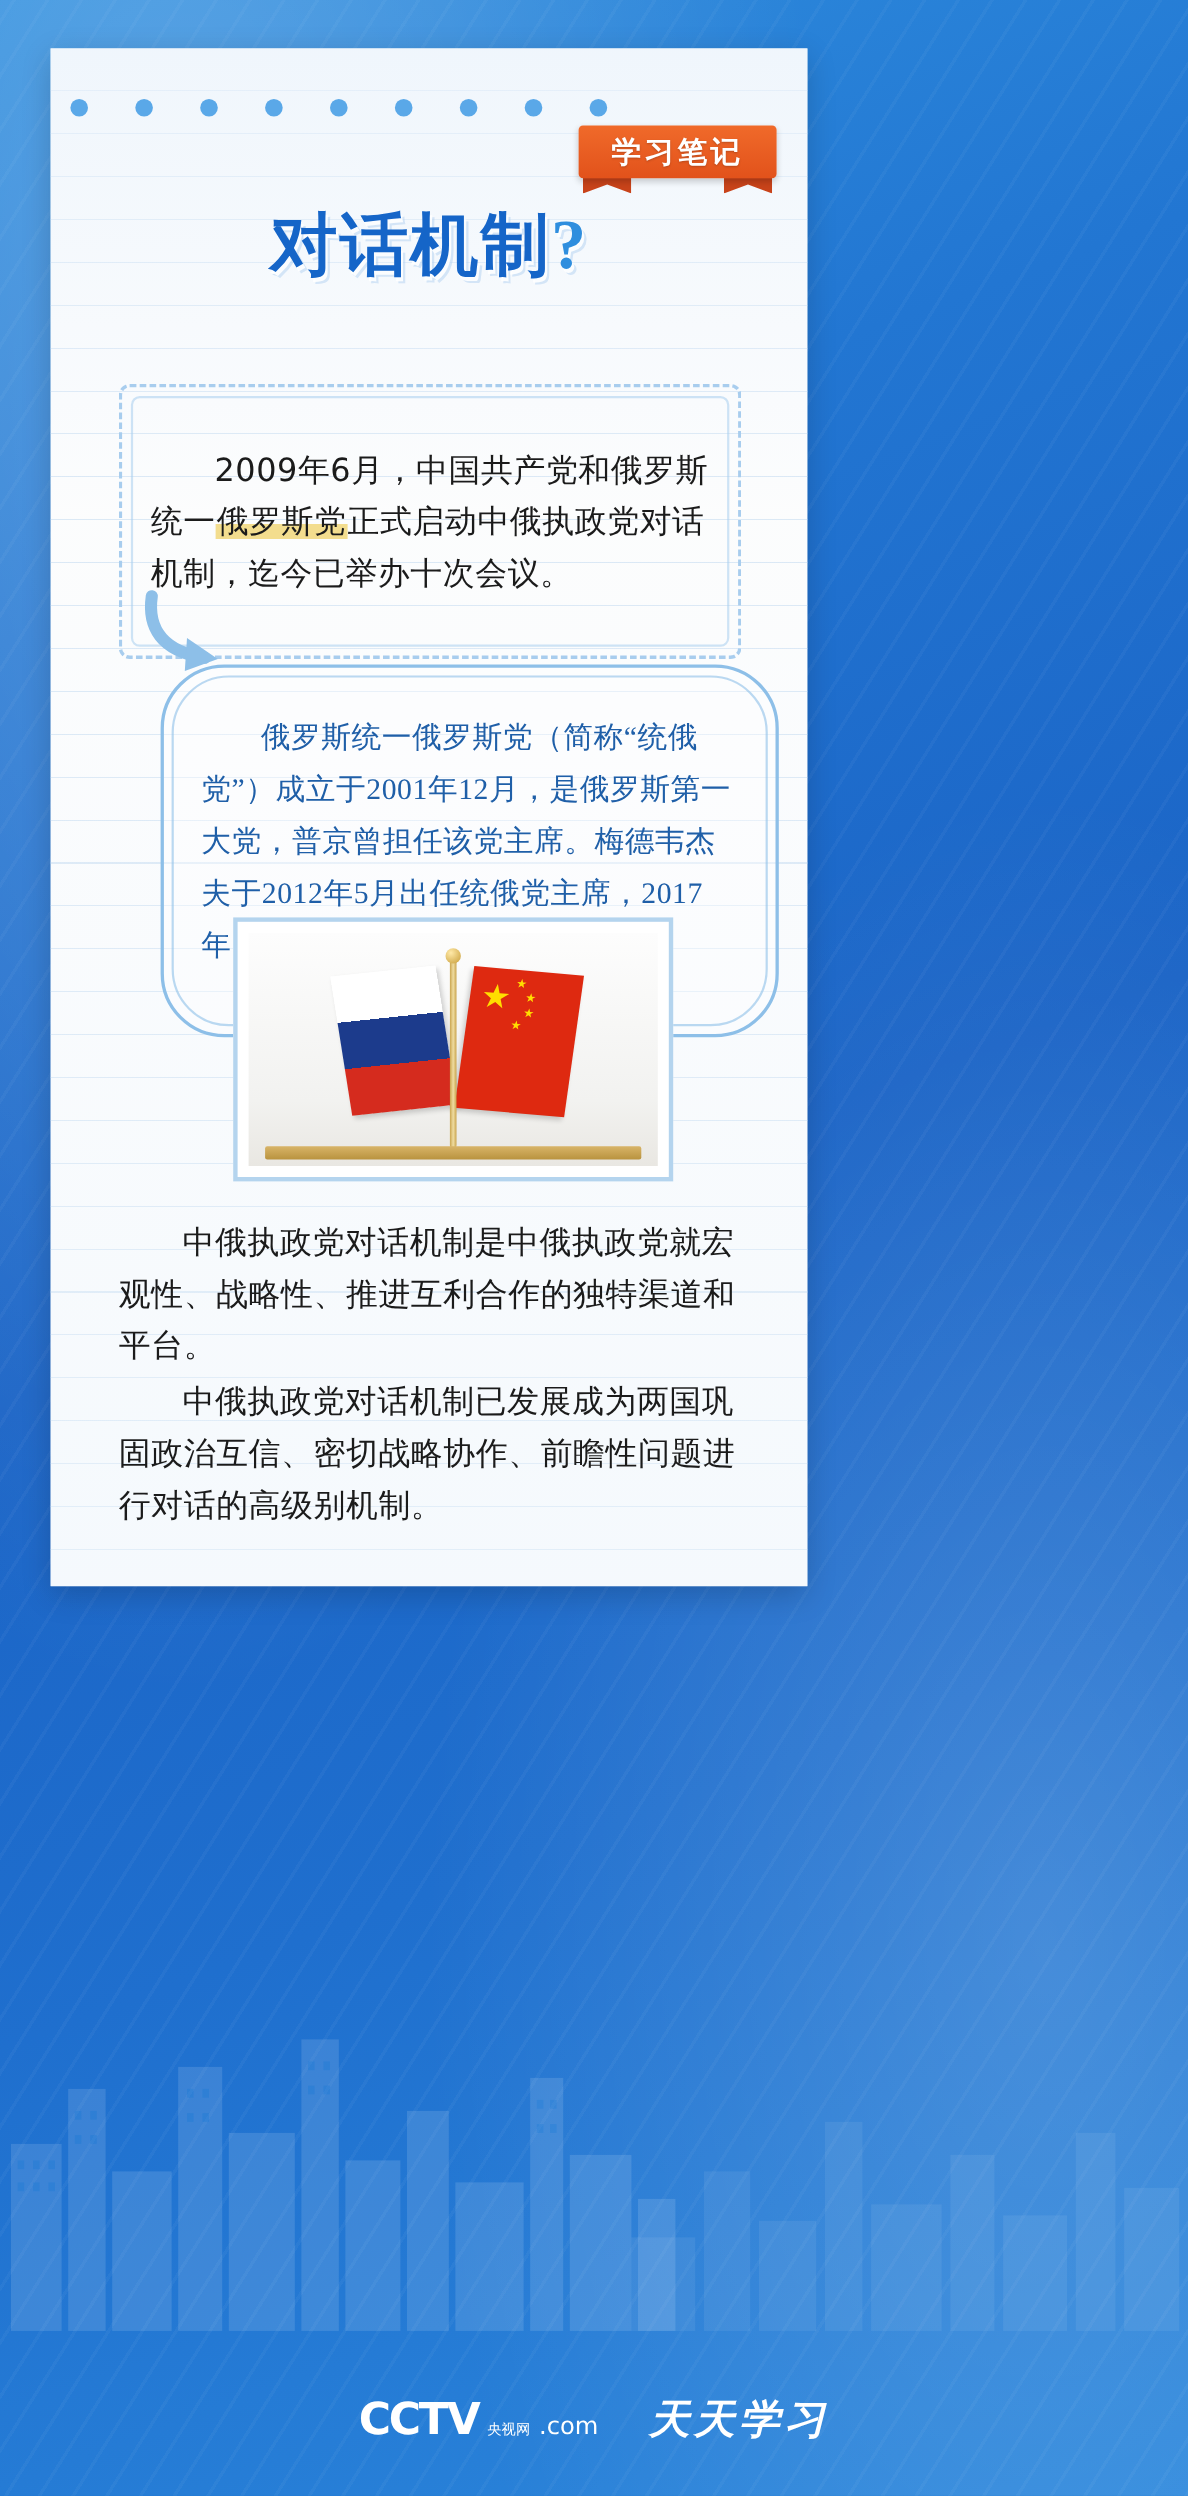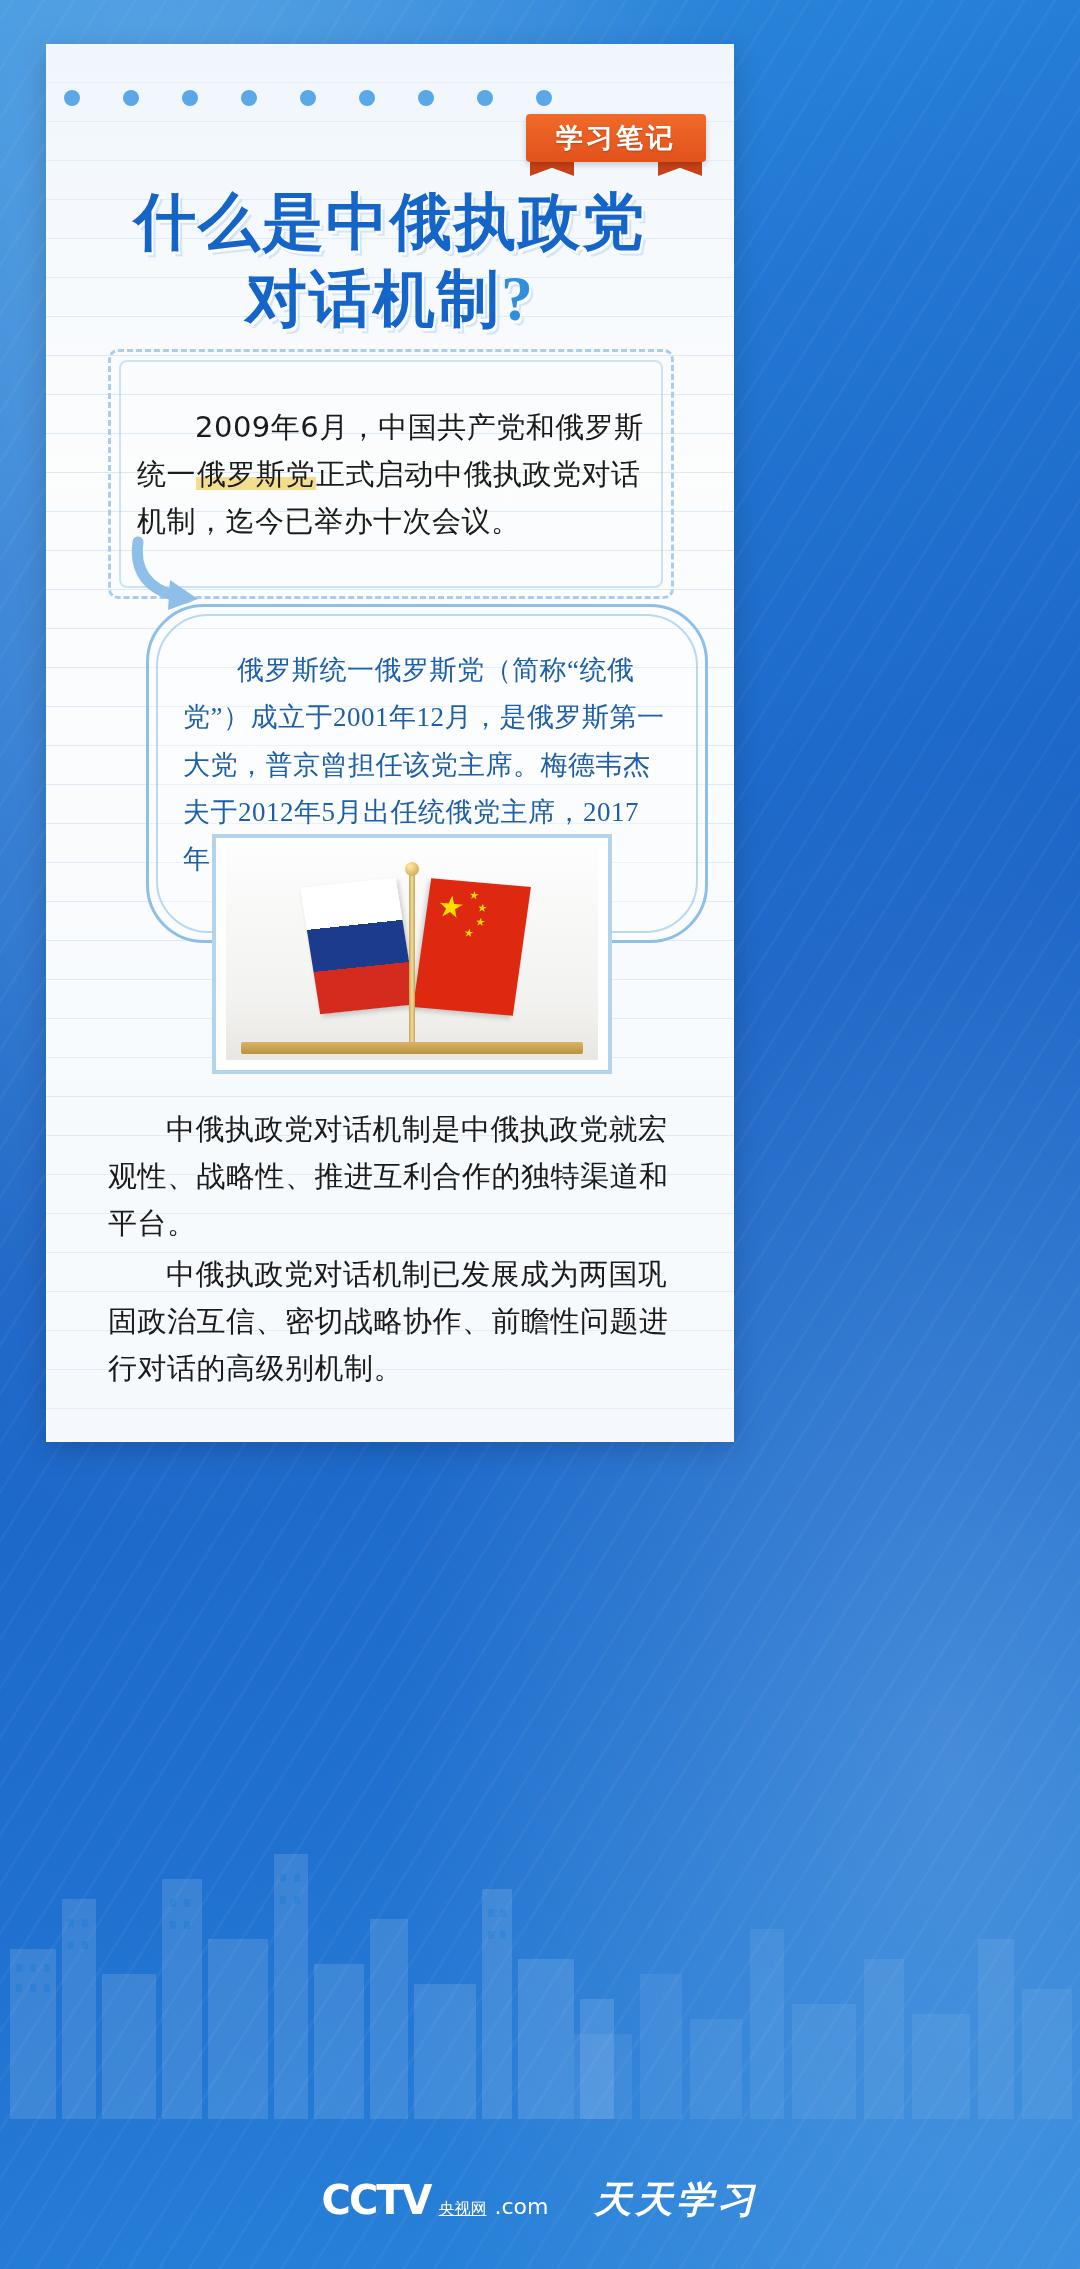--- a/index.html
+++ b/index.html
@@ -344,23 +344,22 @@
     gap: 8px;
     color: #ffffff;
   }
   #cctv-mark {
     font-size: 40px;
     font-weight: bold;
     letter-spacing: -2px;
     font-family: "DejaVu Sans", sans-serif;
   }
   #cctv-cn {
-    font-size: 16px;
+    font-size: 13px;
     font-family: "DejaVu Sans", sans-serif;
-    text-decoration: underline;
   }
   #cctv-com {
     font-size: 22px;
     font-family: "DejaVu Sans", sans-serif;
   }
   #ttxx {
     color: #ffffff;
     font-size: 37px;
     letter-spacing: 4px;
     font-family: "Liberation Serif", "DejaVu Serif", serif;
@@ -447,21 +446,20 @@
   </div>
 
   <div id="ribbon">
     <div id="ribbon-tail-l"></div>
     <div id="ribbon-tail-r"></div>
     <div id="ribbon-body"></div>
     <div id="ribbon-text">学习笔记</div>
   </div>
 
   <div id="title">
-    <span class="line1">什么是中俄执政党</span>
     <span class="line2">
       <span>对话机制</span><span class="qmark">?</span>
     </span>
   </div>
 
   <div id="block1">
     <div id="block1-inner"></div>
     <p class="para"><span>2009年6月，中国共产党和俄罗斯统一</span><span class="hl">俄罗斯党</span><span>正式启动中俄执政党对话机制，迄今已举办十次会议。</span></p>
   </div>
 

